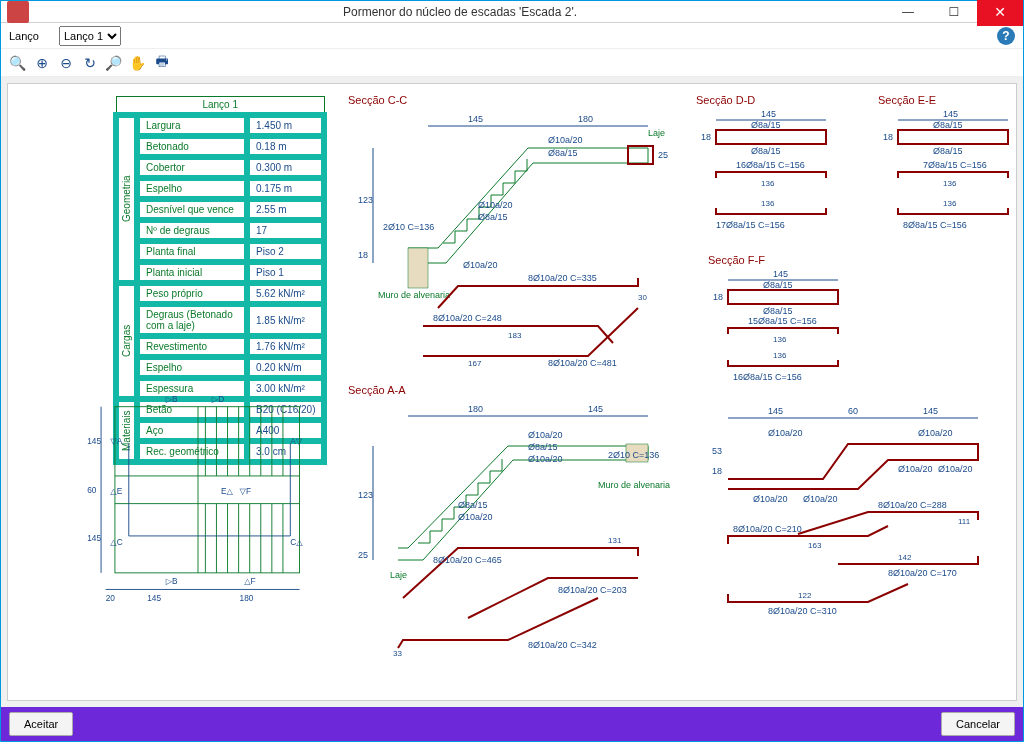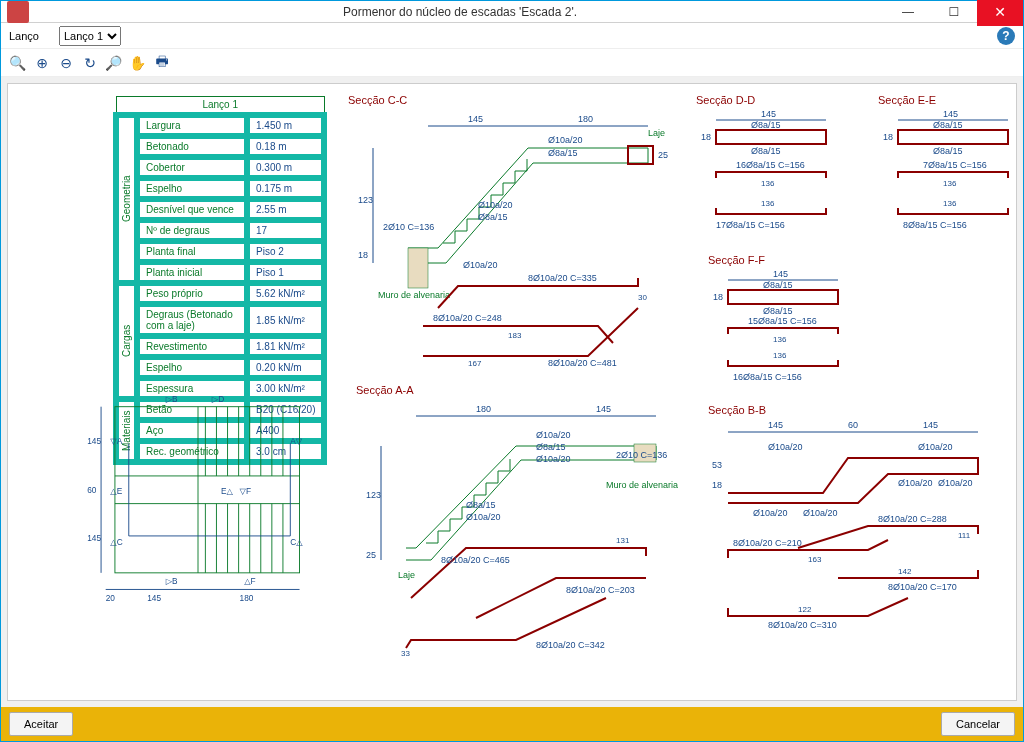--- a/index.html
+++ b/index.html
@@ -12,21 +12,21 @@
 .titlebar .winbtn { width: 46px; height: 28px; display: flex; align-items: center; justify-content: center; font-family: Arial; font-size: 12px; color: #333; }
 .titlebar .winbtn.close { background: #e81123; color: #fff; font-size: 14px; }
 .toolbar1 { height: 26px; display: flex; align-items: center; padding: 0 8px; gap: 20px; border-bottom: 1px solid #eee; }
 .toolbar1 label { font-size: 11px; }
 .toolbar1 select { font-size: 11px; height: 20px; }
 .toolbar1 .help { margin-left: auto; width: 18px; height: 18px; border-radius: 50%; background: #2a7ab8; color: #fff; text-align: center; line-height: 18px; font-size: 12px; font-weight: bold; }
 .toolbar2 { height: 28px; display: flex; align-items: center; padding: 0 8px; gap: 6px; border-bottom: 1px solid #eee; }
 .toolbar2 .tbicon { width: 18px; height: 18px; display: flex; align-items: center; justify-content: center; font-size: 14px; color: #1a4a8a; }
 .content { flex: 1; background: #f0f0f0; padding: 6px; display: flex; flex-direction: column; }
 .canvas { flex: 1; background: #fff; border: 1px solid #ccc; position: relative; overflow: hidden; }
-.footer { height: 34px; display: flex; align-items: center; padding: 0 8px; background: #eab308; }
+.footer { height: 34px; display: flex; align-items: center; padding: 0 8px; background: #6d28d9; }
 .footer button { height: 24px; padding: 0 14px; font-size: 11px; background: #f4f4f4; border: 1px solid #aaa; border-radius: 2px; }
 .footer .spacer { flex: 1; }
 
 
 .dtable { position: absolute; left: 105px; top: 12px; font-size: 10px; border-collapse: collapse; }
 .dtable th { background: #fff; color: #0a7a2a; text-align: center; font-weight: normal; padding: 2px 6px; border: 1px solid #0a7a2a; }
 .dtable td { border: 6px solid #14b8a6; padding: 2px 6px; color: #0a7a2a; white-space: nowrap; }
 .dtable td.val { color: #1a4a8a; }
 .dtable .grouplabel { writing-mode: vertical-rl; transform: rotate(180deg); text-align: center; padding: 2px 2px; color: #0a7a2a; }
 
@@ -128,21 +128,21 @@
             <td>Peso próprio</td>
               <td class="val">5.62 kN/m²</td>
             </tr>
         <tr>
               <td style="white-space:normal;max-width:110px">Degraus
 (Betonado com a laje)</td>
               <td class="val">1.85 kN/m²</td>
             </tr>
         <tr>
               <td>Revestimento</td>
-              <td class="val">1.81 kN/m²</td>
+              <td class="val">1.76 kN/m²</td>
             </tr>
         <tr>
               <td>Espelho</td>
               <td class="val">0.20 kN/m</td>
             </tr>
         <tr>
               <td>Espessura</td>
               <td class="val">3.00 kN/m²</td>
             </tr>
 
@@ -257,21 +257,21 @@
           <text x="290" y="192" class="rtext" style="font-size:8px">30</text>
           <polyline points="75,218 250,218 265,235" class="rline"></polyline>
           <text x="85" y="213" class="rtext">8Ø10a/20 C=248</text>
           <text x="160" y="230" class="rtext" style="font-size:8px">183</text>
           <polyline points="75,248 240,248 290,200" class="rline"></polyline>
           <text x="200" y="258" class="rtext">8Ø10a/20 C=481</text>
           <text x="120" y="258" class="rtext" style="font-size:8px">167</text>
         </svg>
       </div>
 
-      <div class="sec" style="left:348px;top:300px;width:340px">
+      <div class="sec" style="left:340px;top:300px;width:340px">
         <div class="title">Secção A-A</div>
         <svg width="340" height="260" viewBox="0 0 340 260">
           <line x1="60" y1="18" x2="300" y2="18" class="dimline"></line>
           <text x="120" y="14" class="dimtext">180</text>
           <text x="240" y="14" class="dimtext">145</text>
 
           <polyline points="50,150 60,150 160,48 300,48 300,62 165,62 75,162 50,162" class="gline"></polyline>
           <g class="gline">
               <path d="M70,145 h12 v-12 h12 v-12 h12 v-12 h12 v-12 h12 v-12 h12 v-12 h12 v-12"></path>
             </g>
@@ -347,21 +347,20 @@
           <polyline points="20,66 20,60 130,60 130,66" class="rline"></polyline>
           <text x="40" y="56" class="rtext">15Ø8a/15 C=156</text>
           <text x="65" y="74" class="rtext" style="font-size:8px">136</text>
           <polyline points="20,92 20,98 130,98 130,92" class="rline"></polyline>
           <text x="25" y="112" class="rtext">16Ø8a/15 C=156</text>
           <text x="65" y="90" class="rtext" style="font-size:8px">136</text>
         </svg>
       </div>
 
       <div class="sec" style="left:700px;top:320px;width:290px">
-        <div class="title">Secção B-B</div>
         <svg width="290" height="220" viewBox="0 0 290 220">
           <line x1="20" y1="14" x2="270" y2="14" class="dimline"></line>
           <text x="60" y="10" class="dimtext">145</text>
           <text x="140" y="10" class="dimtext">60</text>
           <text x="215" y="10" class="dimtext">145</text>
           <text x="4" y="50" class="dimtext">53</text>
           <text x="4" y="70" class="dimtext">18</text>
 
           <polyline points="20,75 115,75 140,40 175,40 270,40 270,56 180,56 150,85 20,85" class="slab"></polyline>
           <text x="60" y="32" class="rtext">Ø10a/20</text>

